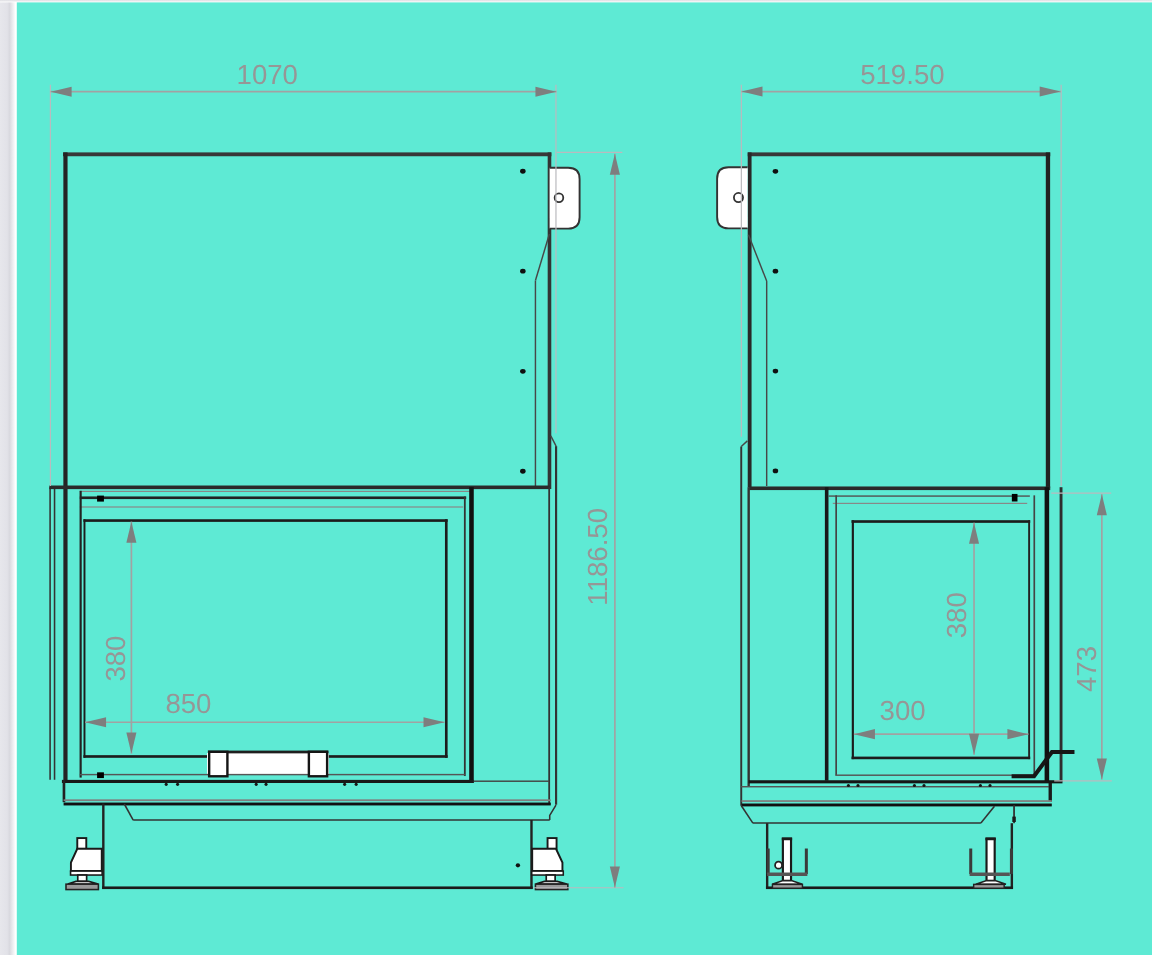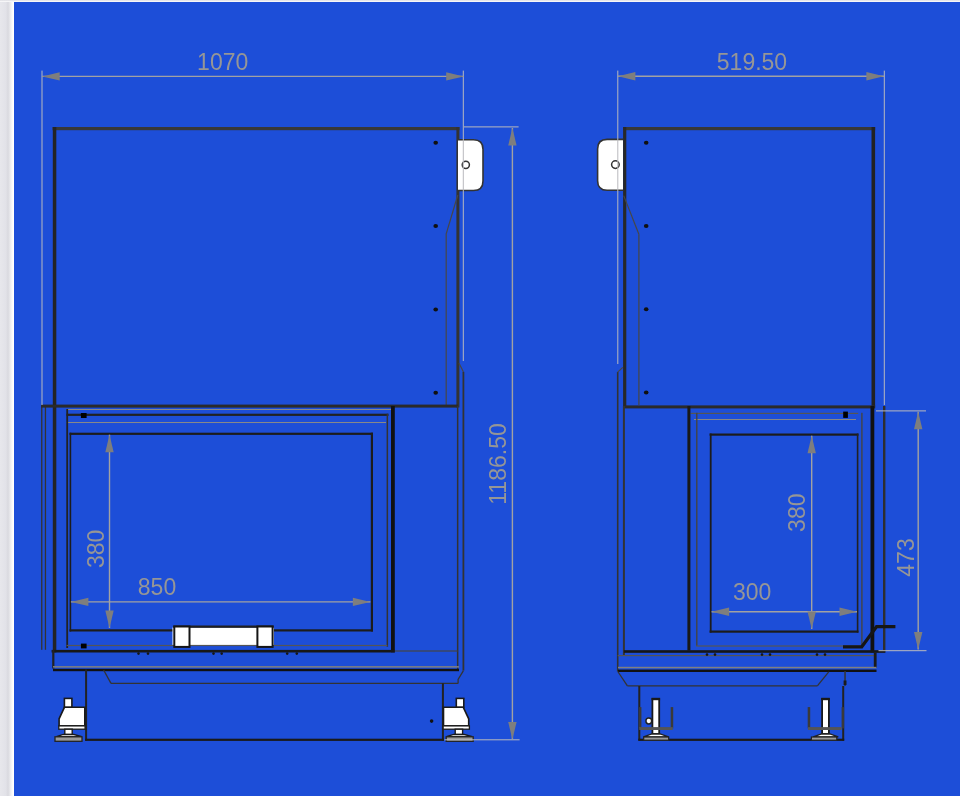--- a/index.html
+++ b/index.html
@@ -1,16 +1,16 @@
 <!DOCTYPE html>
 <html><head>
 <meta charset="utf-8">
 <style>
   html,body{margin:0;padding:0;background:#ffffff;}
-  .page{position:relative;width:960px;height:796px;background:#1d4ed8;overflow:hidden;
+  .page{position:relative;width:960px;height:796px;background:#5eead4;overflow:hidden;
         font-family:"Liberation Sans", sans-serif;}
   svg{position:absolute;left:0;top:0;}
   .dimtxt{fill:#969696;font-family:"Liberation Sans",sans-serif;font-size:23px;letter-spacing:0px;}
 </style>
 </head>
 <body>
 <div class="page">
 
 <div style="position:absolute;left:0;top:0;width:14px;height:796px;background:linear-gradient(90deg,#e7e7ec 0px,#e2e2e8 6px,#d9d9df 8px,#ffffff 13px);"></div>
 

